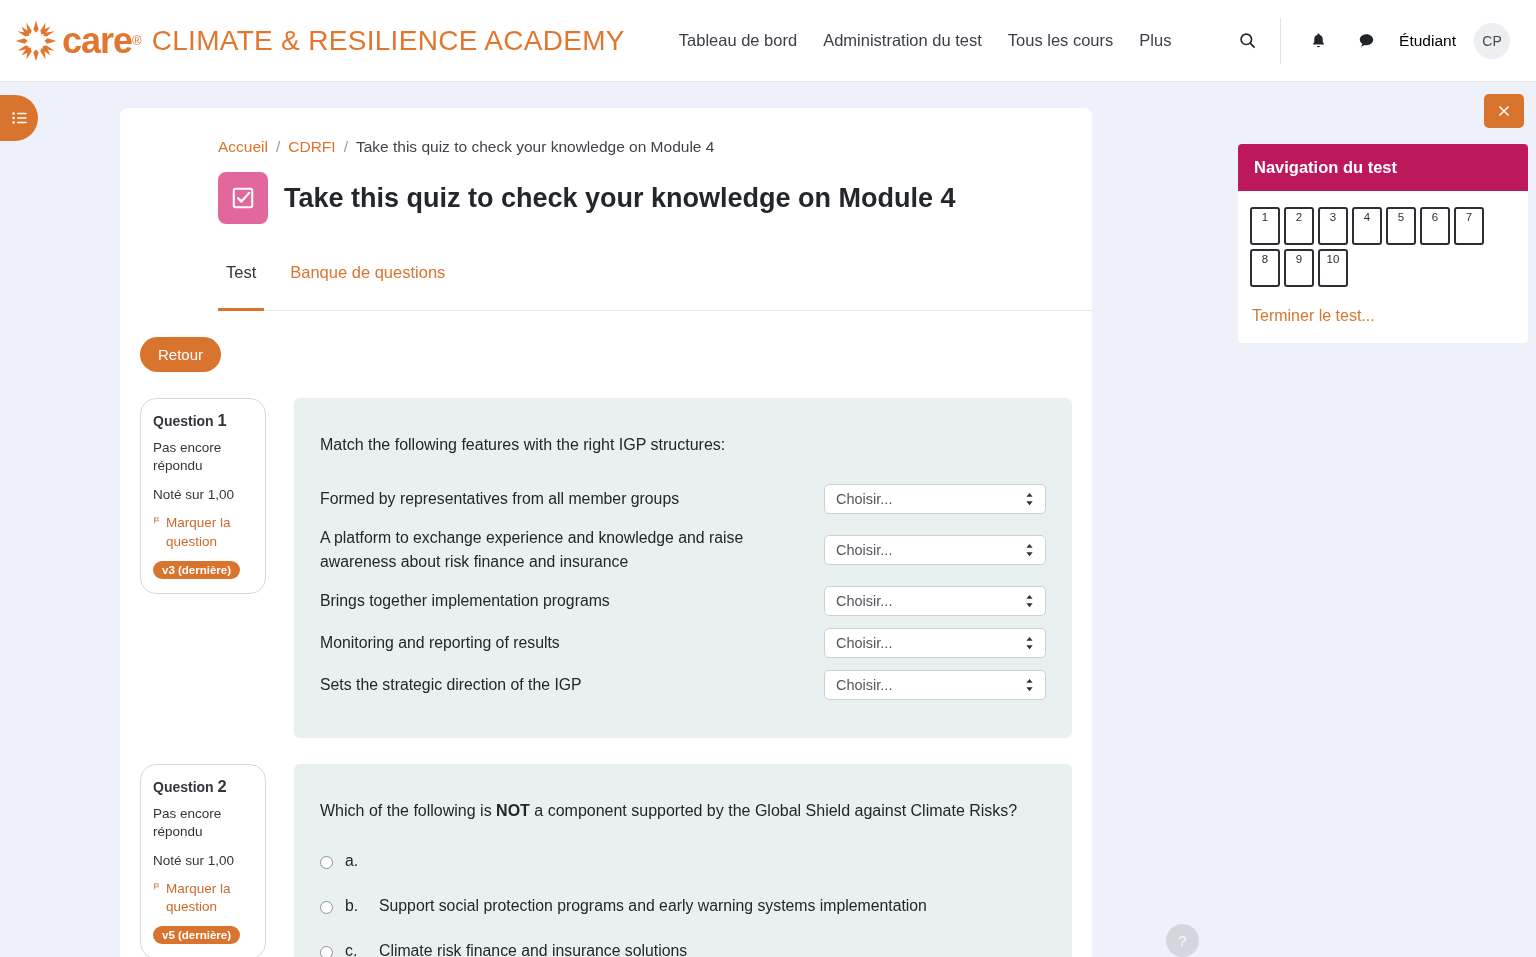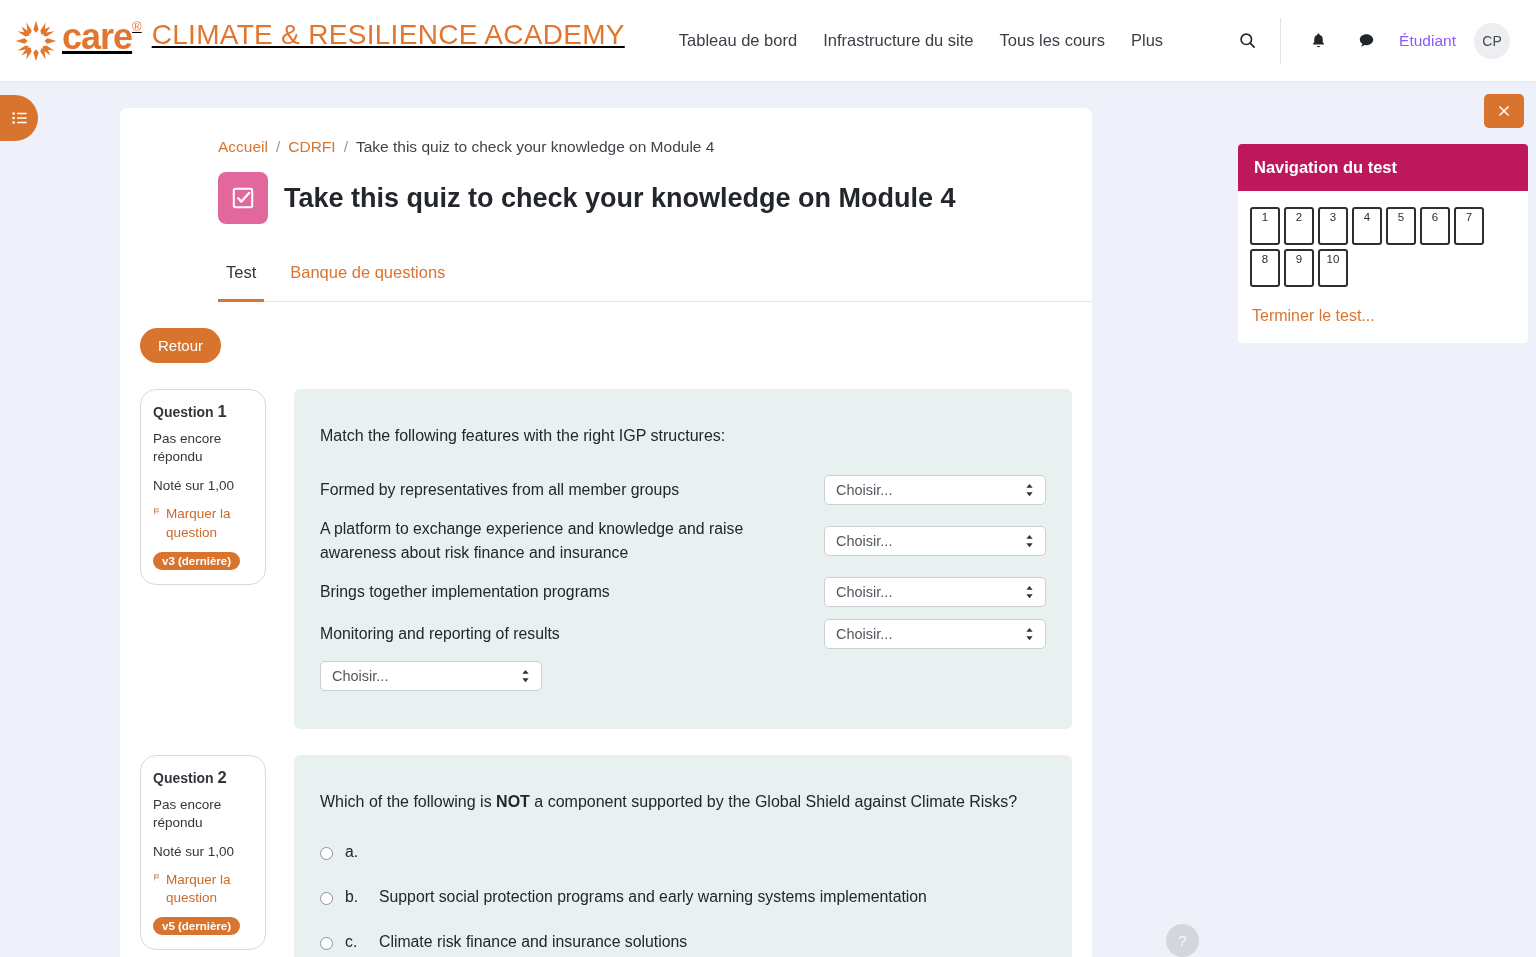--- a/index.html
+++ b/index.html
@@ -11,21 +11,21 @@
   }
 
   
   .header {
     position: absolute; top: 0; left: 0;
     width: 1536px; height: 82px;
     background: #ffffff;
     border-bottom: 1px solid #e6e6ea;
     display: flex; align-items: center;
   }
-  .brand { display: flex; align-items: flex-start; margin-left: 14px; text-decoration: underline; }
+  .brand { display: flex; align-items: center; margin-left: 14px; }
   .care-logo { width: 44px; height: 44px; flex: 0 0 44px; }
   .care-word {
     font-size: 36px; font-weight: bold; color: #e2762f;
     letter-spacing: -1px; margin-left: 4px; line-height: 1;
   }
   .care-tm { font-size: 13px; color: #e2762f; vertical-align: super; }
   .brand-title {
     font-size: 28px; color: #e2762f; margin-left: 10px;
     letter-spacing: 0.3px; white-space: nowrap;
   }
@@ -35,21 +35,21 @@
   }
   .header-right {
     margin-left: auto; display: flex; align-items: center; gap: 18px;
     padding-right: 26px; height: 46px;
   }
   .hdr-divider { width: 1px; height: 46px; background: #e1e1e6; margin-right: 4px; }
   .icon-btn {
     width: 30px; height: 30px; display: flex; align-items: center; justify-content: center;
     color: #22262b; cursor: pointer;
   }
-  .user-label { font-size: 15.5px; color: #8b5cf6; }
+  .user-label { font-size: 15.5px; color: #000000; }
   .avatar {
     width: 36px; height: 36px; border-radius: 50%;
     background: #edeef2; color: #45484f;
     display: flex; align-items: center; justify-content: center;
     font-size: 14px;
   }
 
   
   .side-tab {
     position: absolute; left: -18px; top: 95px;
@@ -80,21 +80,21 @@
     width: 50px; height: 52px; border-radius: 8px; background: #e2679c;
     display: flex; align-items: center; justify-content: center; flex: 0 0 50px;
   }
   .page-title { font-size: 27px; font-weight: bold; color: #23262b; }
 
   .tabs {
     margin: 30px 0 0 98px; display: flex; gap: 18px;
     border-bottom: 1px solid #e6e6ea; width: 874px;
   }
   .tab {
-    padding: 9px 8px 17px; font-size: 16.5px; color: #d9742f;
+    padding: 9px 8px 26px; font-size: 16.5px; color: #d9742f;
     cursor: pointer; border-bottom: 3px solid transparent; margin-bottom: -1px;
   }
   .tab.active { color: #32363c; border-bottom-color: #d9742f; }
 
   .back-btn {
     margin: 26px 0 0 20px; display: inline-block;
     background: #d9742f; color: #fff; font-size: 15px;
     padding: 9px 18px; border-radius: 20px; border: none; cursor: pointer;
   }
 
@@ -209,21 +209,21 @@
         <circle cx="50" cy="50" r="14" fill="#fff"></circle>
       </g>
     </svg>
     <span class="care-word">care</span>
     <span class="care-tm">®</span>
     <span class="brand-title">CLIMATE &amp; RESILIENCE ACADEMY</span>
   </div>
 
   <nav class="mainnav">
     <a href="#">Tableau de bord</a>
-    <a href="#">Infrastructure du site</a>
+    <a href="#">Administration du test</a>
     <a href="#">Tous les cours</a>
     <a href="#">Plus</a>
   </nav>
 
   <div class="header-right">
     <div class="icon-btn">
       <svg width="19" height="19" viewBox="0 0 24 24" fill="none" stroke="currentColor" stroke-width="2.1">
         <circle cx="10.5" cy="10.5" r="6.6"></circle>
           <line x1="15.4" y1="15.4" x2="21" y2="21"></line>
       </svg>
@@ -343,20 +343,21 @@
           <div class="sel">
             <span>Choisir...</span>
             <svg width="9" height="14" viewBox="0 0 10 16" fill="#2d3138">
               <path d="M5 1l3.6 4.4H1.4z"></path>
                 <path d="M5 15l-3.6-4.4h7.2z"></path>
             </svg>
           </div>
         </div>
 
         <div class="match-row">
+          <div class="match-label">Sets the strategic direction of the IGP</div>
           <div class="sel">
             <span>Choisir...</span>
             <svg width="9" height="14" viewBox="0 0 10 16" fill="#2d3138">
               <path d="M5 1l3.6 4.4H1.4z"></path>
                 <path d="M5 15l-3.6-4.4h7.2z"></path>
             </svg>
           </div>
         </div>
 
       </div>

